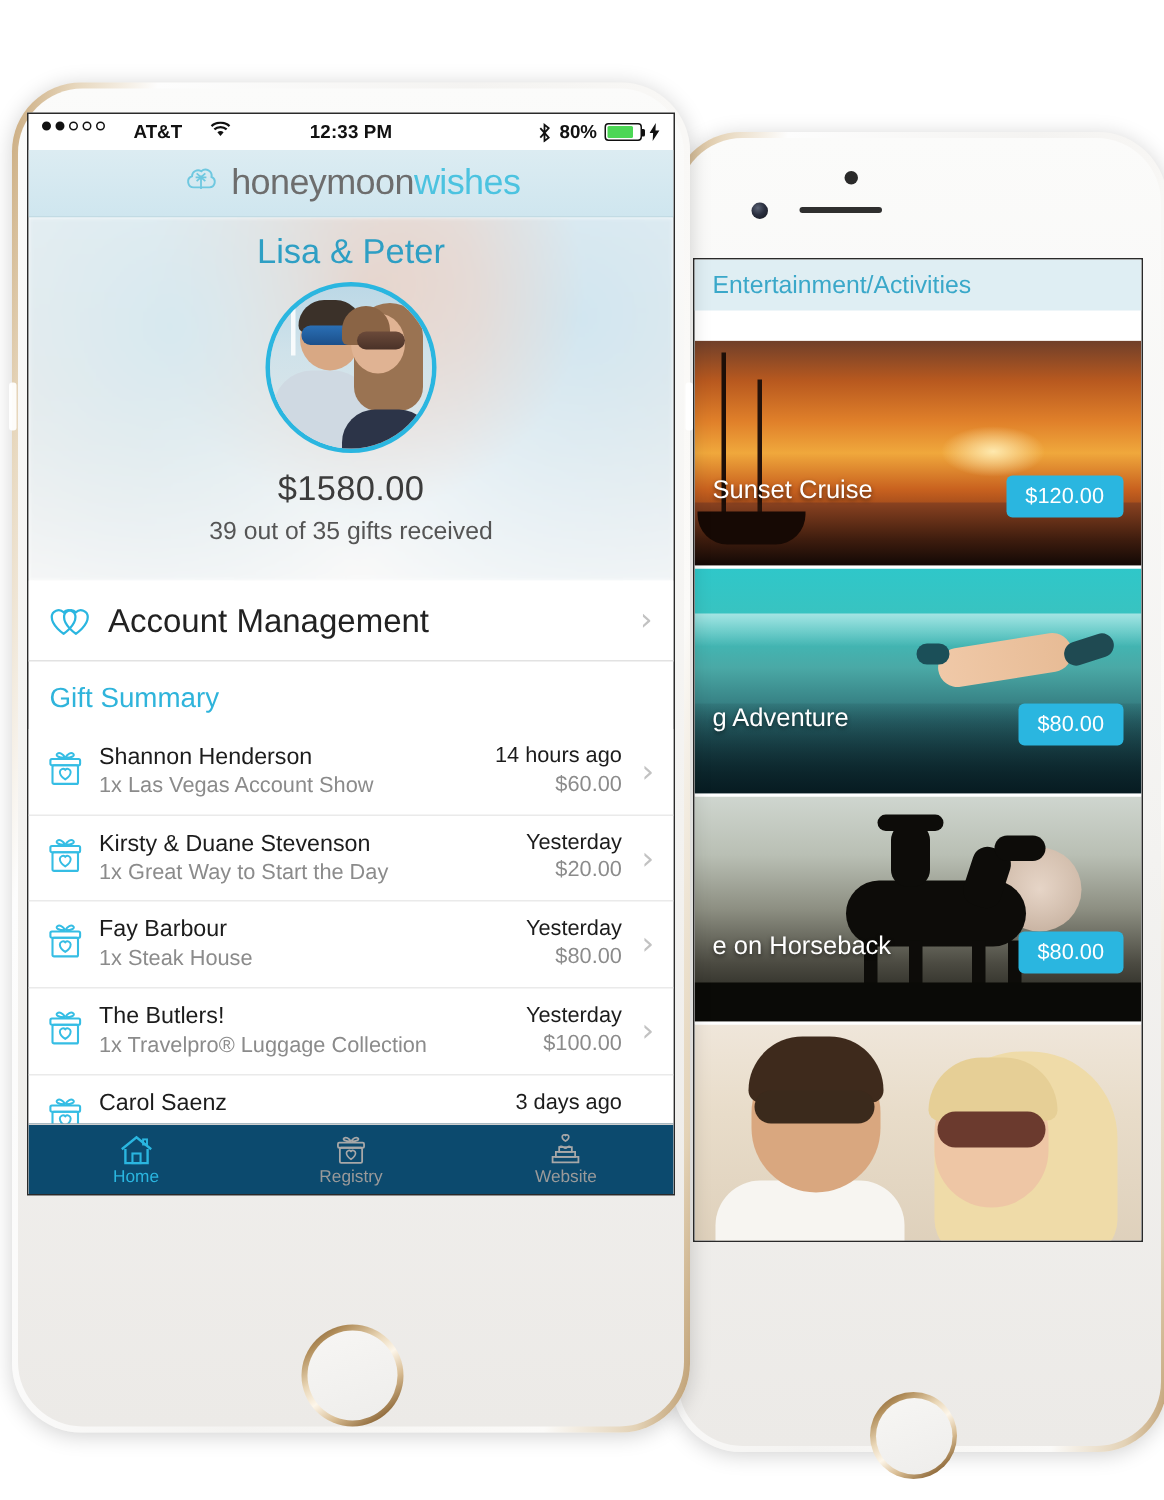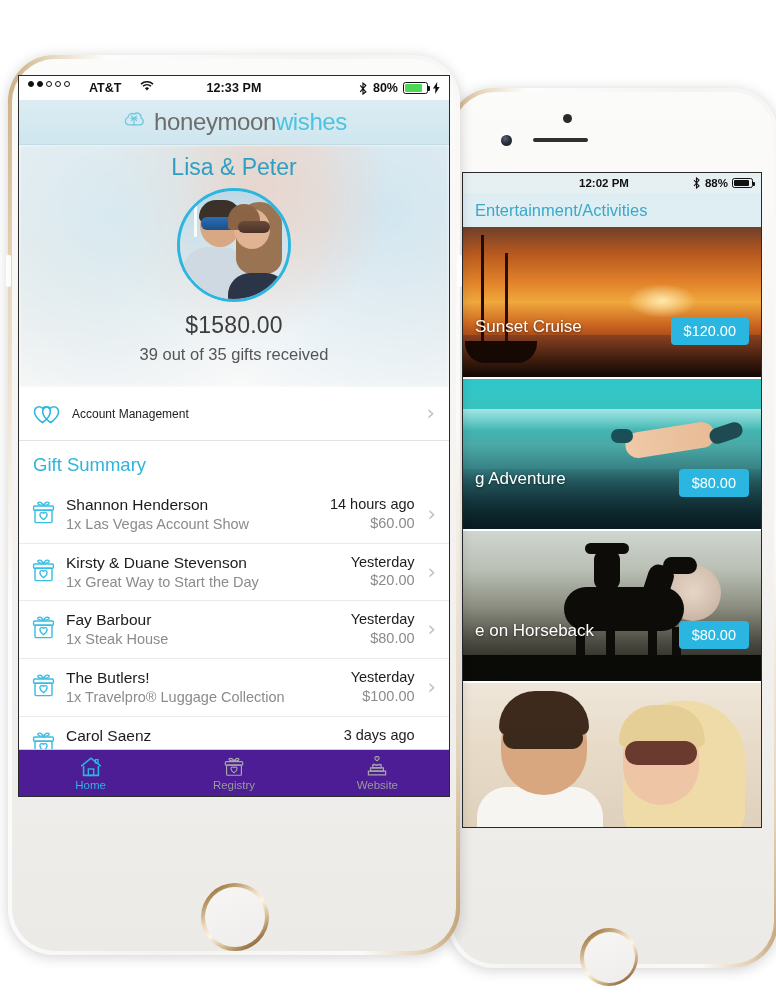--- a/index.html
+++ b/index.html
@@ -79,39 +79,39 @@
   .av-whair{position:absolute;right:6px;top:11px;width:46px;height:72px;border-radius:24px 22px 16px 16px;background:#9a7352;}
   .av-whair2{position:absolute;right:28px;top:13px;width:32px;height:26px;border-radius:16px 16px 4px 4px;background:#8a6445;}
   .av-wglass{position:absolute;right:18px;top:30px;width:32px;height:12px;border-radius:6px;background:linear-gradient(180deg,#6b4a3a,#4a3228);}
   .av-wtorso{position:absolute;right:0px;top:82px;width:60px;height:36px;border-radius:22px 22px 0 0;background:#2c3448;}
 
   .amount{position:relative;text-align:center;font-size:23px;color:#3c3c3c;margin-top:10px;letter-spacing:.2px;}
   .giftcount{position:relative;text-align:center;font-size:16.5px;color:#555;margin-top:6px;}
 
   .acctrow{height:54px;display:flex;align-items:center;padding:0 14px;background:#fff;
     border-bottom:1px solid #e2e2e2;box-sizing:border-box;gap:11px;}
-  .acct-label{flex:1;font-size:12px;color:#222;}
+  .acct-label{flex:1;font-size:22px;color:#222;}
   .chev{color:#c2c2c2;font-size:21px;line-height:1;font-family:"DejaVu Sans",sans-serif;}
 
   .sec-title{font-size:18.5px;color:#2fb4db;padding:13px 14px 10px;}
 
   .glist{background:#fff;}
   .grow{display:flex;align-items:flex-start;padding:9px 13px 9px 12px;gap:9px;
     border-top:1px solid #eaeaea;box-sizing:border-box;position:relative;}
   .grow:first-child{border-top:none;}
   .gico{flex:0 0 auto;width:26px;padding-top:4px;}
   .gmid{flex:1;min-width:0;}
   .gname{font-size:15.5px;color:#1c1c1c;line-height:1.28;}
   .gitem{font-size:14.5px;color:#8b8b8b;line-height:1.3;white-space:nowrap;overflow:hidden;}
   .gright{flex:0 0 auto;text-align:right;}
   .gtime{font-size:14.5px;color:#1c1c1c;line-height:1.28;text-align:right;}
   .gprice{font-size:14.5px;color:#8b8b8b;line-height:1.3;}
   .gchev{flex:0 0 auto;align-self:center;padding-left:4px;}
 
-  .tabbar{position:absolute;left:0;right:0;bottom:0;height:46px;background:#4c1d95;
+  .tabbar{position:absolute;left:0;right:0;bottom:0;height:46px;background:#0c4a6e;
     border-top:1px solid #cfcfcf;display:flex;}
   .tab{flex:1;display:flex;flex-direction:column;align-items:center;justify-content:center;gap:1px;}
   .tab span{font-size:11.5px;color:#9a9a9a;}
   .tab.active span{color:#2ab6e0;}
 
   
   #rightPhone{left:448px;top:88px;width:330px;height:880px;}
   #rightScreen{left:462px;top:172px;width:300px;height:656px;}
 
   .sb2{height:20px;display:flex;align-items:center;padding:0 8px;font-size:11.5px;font-weight:bold;color:#111;
@@ -193,34 +193,20 @@
     <div class="sensor" style="left:115px;top:26px;width:9px;height:9px;"></div>
     <div class="cam" style="left:53px;top:47px;width:11px;height:11px;"></div>
     <div class="speaker" style="left:85px;top:50px;width:55px;height:4px;"></div>
     <div class="home-ring" style="left:132px;top:840px;width:58px;height:58px;">
       <div class="home-face" style="position:absolute;inset:3.5px;"></div>
     </div>
   </div>
 
   <div class="screen" id="rightScreen">
 
-    <div class="sb2">
-      <div class="c">12:02 PM</div>
-      <div class="r">
-        <span>
-          <svg width="8" height="12" viewBox="0 0 8 12">
-              <path d="M1 3l5 6-2.5 2V1L6 3 1 9" fill="none" stroke="#111" stroke-width="1.1"></path>
-            </svg>
-        </span>
-        <span style="font-size:11.5px;">88%</span>
-        <span class="batt2">
-            <i style="width:88%"></i>
-          </span>
-      </div>
-    </div>
 
     <div class="cathdr">Entertainment/Activities</div>
 
     <div class="cards">
 
       <div class="card">
         <div class="art art-sunset">
           <div class="sea"></div>
             <div class="sun"></div>
             <div class="mast"></div>

